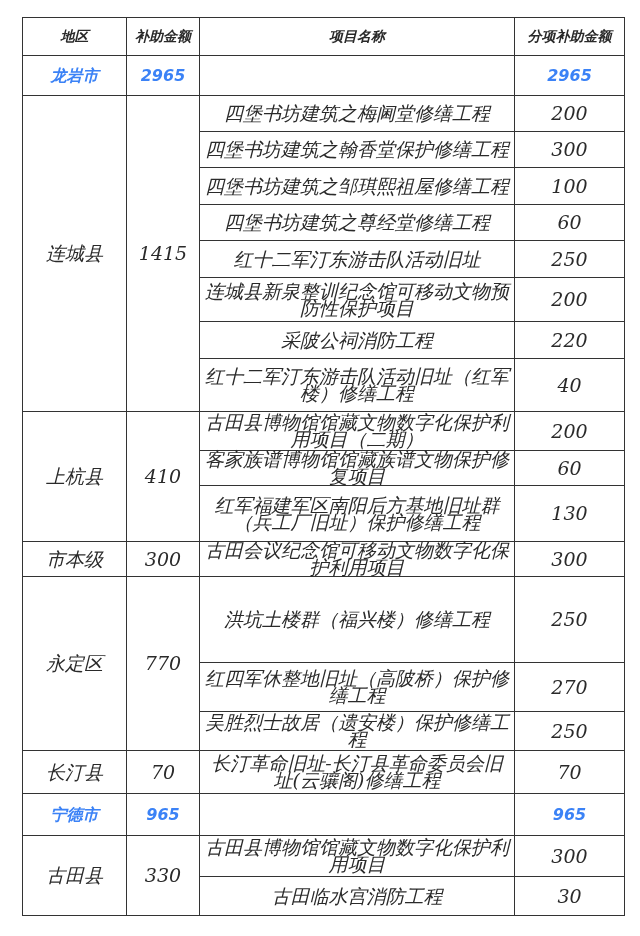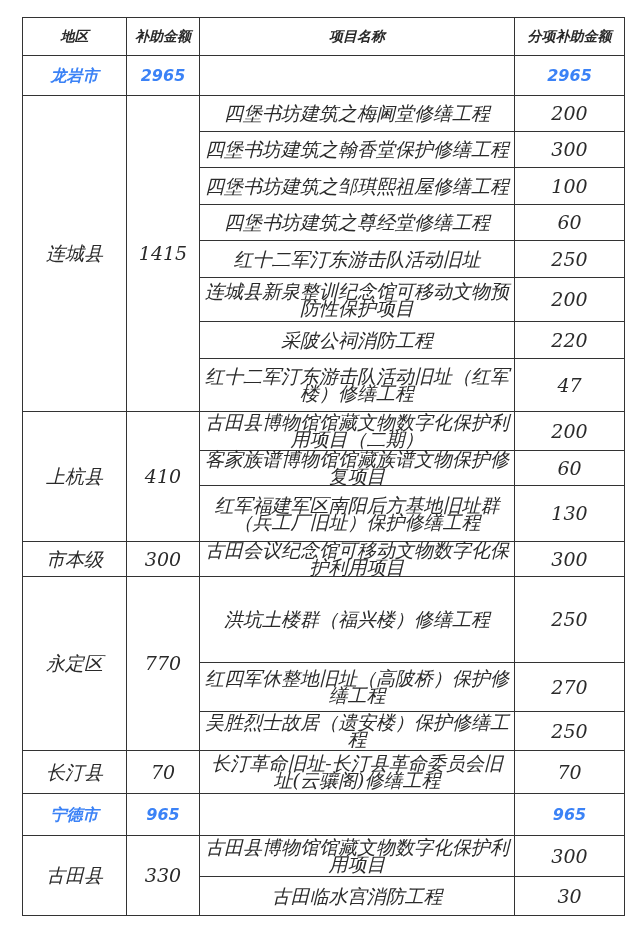--- a/index.html
+++ b/index.html
@@ -60,21 +60,21 @@
       <tr style="height: 44px;">
         <td class="name">连城县新泉整训纪念馆可移动文物预防性保护项目</td>
         <td>200</td>
       </tr>
       <tr style="height: 37px;">
         <td class="name">采陂公祠消防工程</td>
         <td>220</td>
       </tr>
       <tr style="height: 53px;">
         <td class="name">红十二军汀东游击队活动旧址（红军楼）修缮工程</td>
-        <td>47</td>
+        <td>40</td>
       </tr>
       <tr style="height: 39px;">
         <td rowspan="3">上杭县</td>
         <td rowspan="3">410</td>
         <td class="name">古田县博物馆馆藏文物数字化保护利用项目（二期）</td>
         <td>200</td>
       </tr>
       <tr style="height: 34px;">
         <td class="name">客家族谱博物馆馆藏族谱文物保护修复项目</td>
         <td>60</td>

